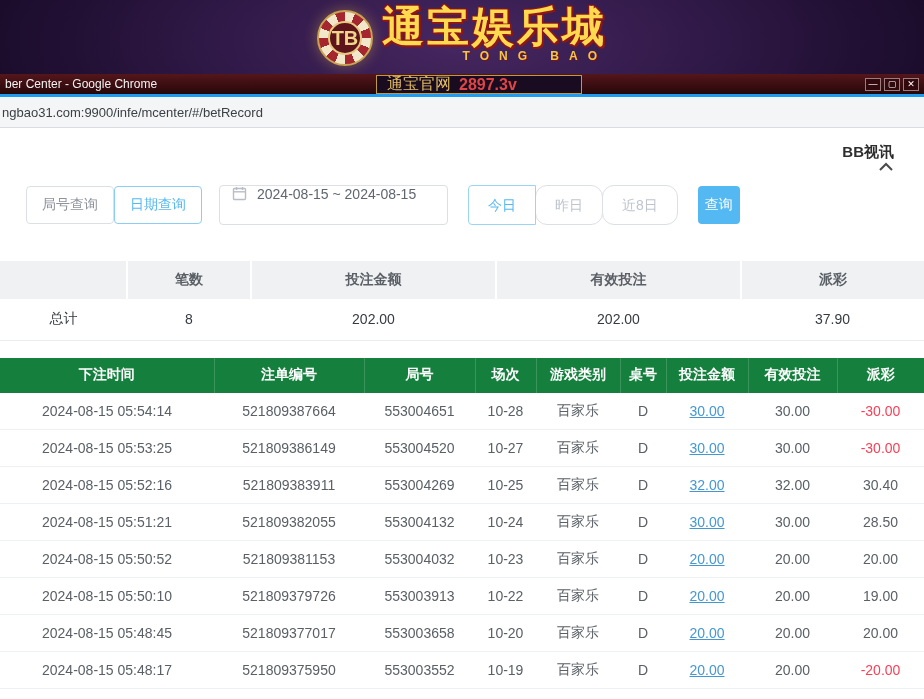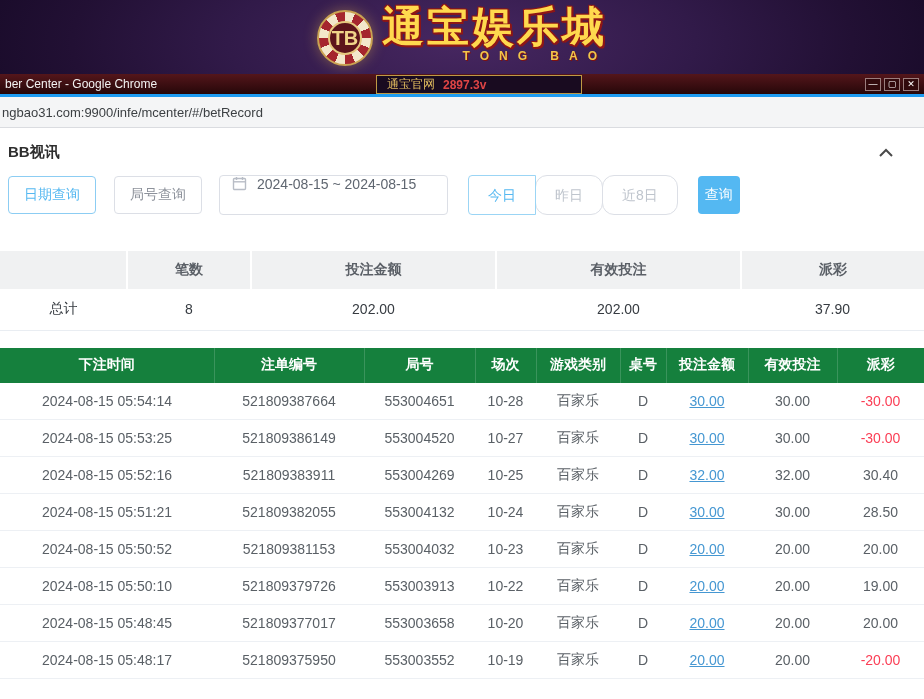--- a/index.html
+++ b/index.html
@@ -32,34 +32,34 @@
   .titlebar { position:absolute; left:0; bottom:0; width:100%; height:20px;
           background:linear-gradient(#54161b,#260709);
           display:flex; align-items:center; padding:0 5px; z-index:2; }
   .titlebar-text { color:#f2f2f2; font-size:12px; white-space:nowrap; }
   .win-controls { margin-left:auto; display:flex; gap:3px; }
   .win-btn { width:16px; height:13px; background:#31090c; border:1px solid #9b7d7d;
           color:#fff; font-size:9px; line-height:11px; text-align:center; cursor:pointer; }
 
   .marquee { position:absolute; left:376px; bottom:0; height:19px; min-width:206px;
           background:#190b20; border:1px solid #bf9a45; display:flex; align-items:center;
-          gap:8px; padding:0 10px; z-index:3; font-size:12px; white-space:nowrap; }
+          gap:8px; padding:0 10px; z-index:3; font-size:16px; white-space:nowrap; }
   .marquee-label { color:#e3bd5f; }
   .marquee-value { color:#e04545; font-weight:bold; }
 
   .blue-line { height:3px; background:#1e9cf2; }
 
   
   .url-bar { height:31px; background:#f4f5f6; border-bottom:1px solid #dadce0;
           display:flex; align-items:center; padding-left:2px; cursor:text; }
   .url-text { font-size:13px; color:#3c4043; }
 
   
-  .section-header { display:flex; align-items:center; justify-content:space-between;
-          padding:15px 30px 9px 8px; }
+  .section-header { display:flex; align-items:flex-end; justify-content:space-between;
+          padding:15px 30px 9px 8px;flex-direction:column; }
   .section-title { font-size:15px; font-weight:bold; color:#2e2e2e; }
   .chevron-btn { cursor:pointer; display:flex; align-items:center; }
 
   .filter-row { display:flex; align-items:center; padding:4px 8px 16px 8px; }
   .btn { font-size:14px; border-radius:4px; background:#fff; cursor:pointer; white-space:nowrap; }
   .btn-date-query { padding:9px 15px; border:1px solid #8ccdf3; color:#55b8f1; }
   .btn-round-query { padding:9px 15px; border:1px solid #dcdfe6; color:#8d929b; margin-left:18px; }
   .date-box { margin-left:17px; display:flex; gap:10px;
           border:1px solid #dcdfe6; border-radius:4px; padding:0 12px; height:40px;
           width:229px; cursor:pointer; }
@@ -130,22 +130,22 @@
   <div class="section-header">
     <span class="section-title">BB视讯</span>
     <span class="chevron-btn">
       <svg width="16" height="10" viewBox="0 0 16 10">
           <polyline points="2,8 8,2 14,8" fill="none" stroke="#4a4a4a" stroke-width="2"></polyline>
         </svg>
     </span>
   </div>
 
   <div class="filter-row">
+    <button class="btn btn-round-query">局号查询</button>
     <button class="btn btn-date-query">日期查询</button>
-    <button class="btn btn-round-query">局号查询</button>
     <div class="date-box">
       <span>
         <svg width="15" height="15" viewBox="0 0 15 15" fill="none" stroke="#b8bdc6" stroke-width="1.4">
           <rect x="1.5" y="2.5" width="12" height="11" rx="1"></rect>
           <line x1="1.5" y1="5.8" x2="13.5" y2="5.8"></line>
           <line x1="4.5" y1="1" x2="4.5" y2="4"></line>
           <line x1="10.5" y1="1" x2="10.5" y2="4"></line>
         </svg>
       </span>
       <span class="date-text">2024-08-15 ~ 2024-08-15</span>

